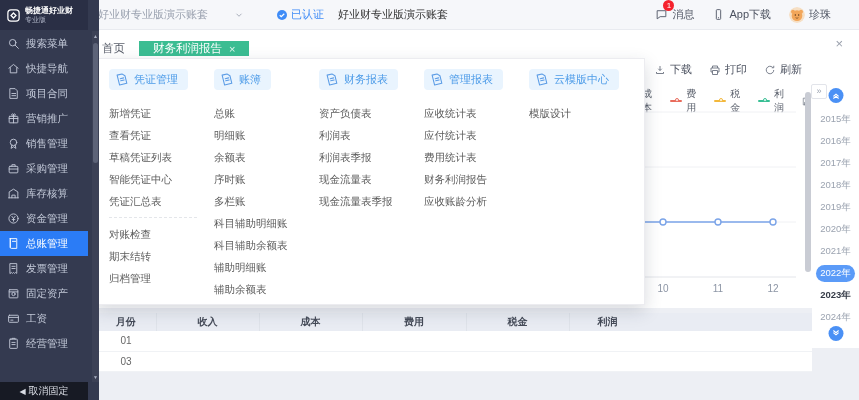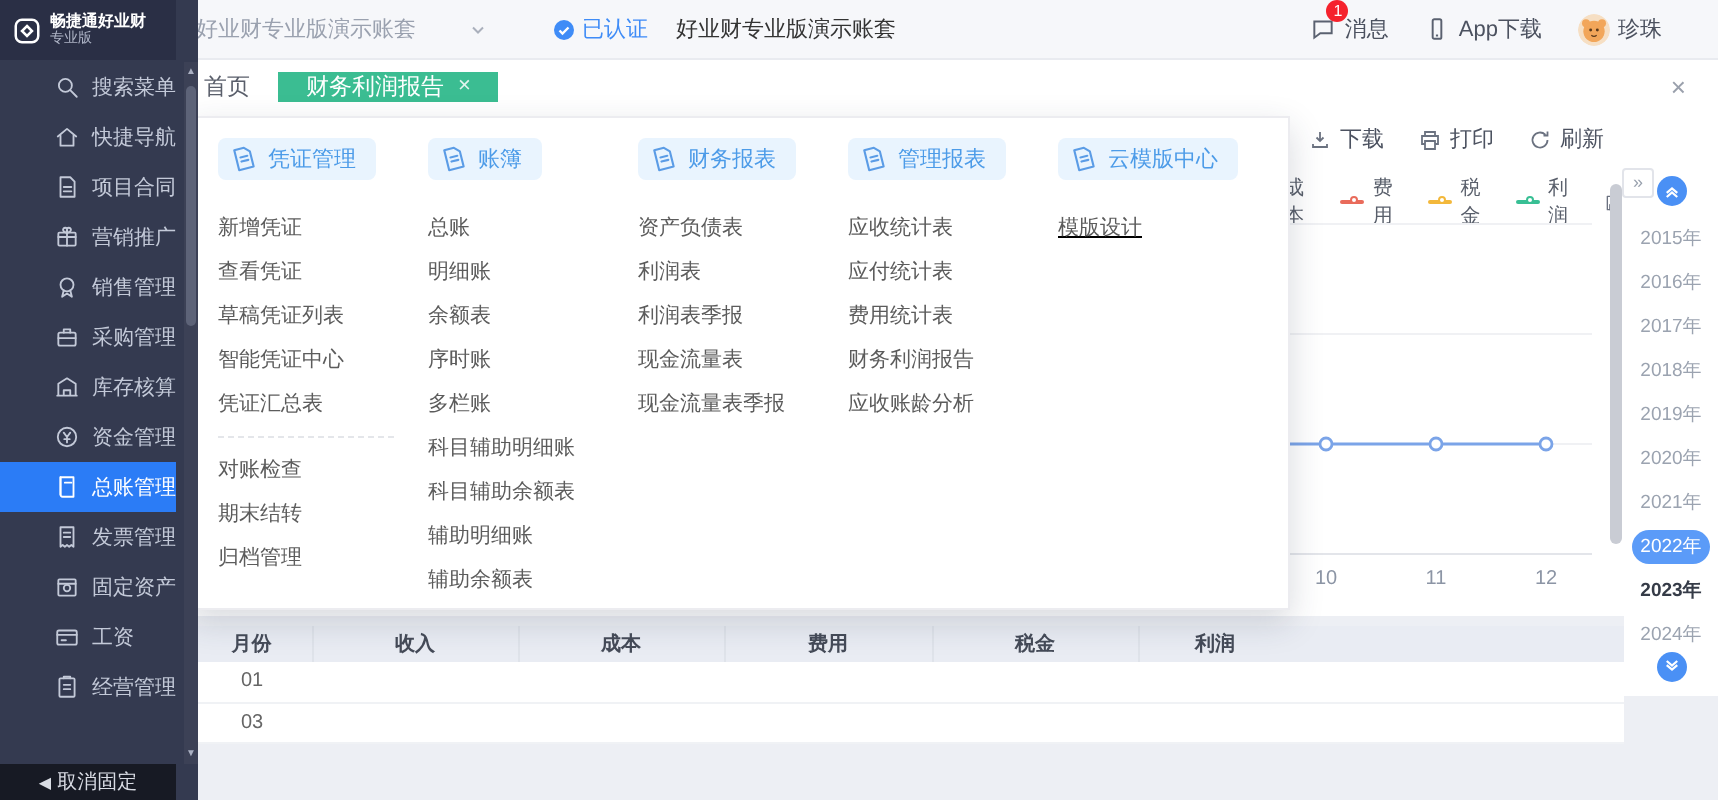--- a/index.html
+++ b/index.html
@@ -7,42 +7,42 @@
   body{font-family:"Liberation Sans","DejaVu Sans",sans-serif;}
   #app{position:relative;width:859px;height:400px;overflow:hidden;background:#edeff4;}
 
   
   #sidebar{position:absolute;left:0;top:0;width:99px;height:400px;background:#343a50;z-index:60;}
   #logo{position:absolute;left:0;top:0;width:88px;height:30px;background:#2a2f45;display:flex;align-items:center;padding:0 6px;gap:4px;}
   #logo .logo-txt{line-height:1.1;}
   #logo .l1{font-size:8px;color:#fff;font-weight:bold;white-space:nowrap;}
   #logo .l2{font-size:7px;color:#aeb4c6;}
   #side-nav{position:absolute;left:0;top:31px;width:88px;height:351px;overflow:hidden;}
-  .side-item{height:25px;display:flex;align-items:center;gap:6px;padding-left:27px;color:#c3c9d8;font-size:10.5px;cursor:pointer;white-space:nowrap;}
+  .side-item{height:25px;display:flex;align-items:center;gap:6px;padding-left:7px;color:#c3c9d8;font-size:10.5px;cursor:pointer;white-space:nowrap;}
   .side-item .icn{width:13px;height:13px;display:inline-flex;flex:none;}
   .side-item.active{background:#2b7cf6;color:#fff;}
   #side-scroll{position:absolute;right:0;top:31px;width:7px;height:351px;background:#3c4156;}
   #side-scroll .arr{position:absolute;left:0;width:7px;height:8px;color:#aab0c2;font-size:5px;line-height:8px;text-align:center;}
   #side-scroll .thumb{position:absolute;left:1px;top:12px;width:5px;height:120px;background:#5d6378;border-radius:3px;}
   #unpin-bar{position:absolute;left:0;top:382px;width:88px;height:18px;background:#171a24;color:#d9dce4;font-size:10px;display:flex;align-items:center;justify-content:center;gap:3px;cursor:pointer;}
 
   
   #topbar{position:absolute;left:88px;top:0;width:771px;height:30px;background:#f6f7fa;border-bottom:1px solid #e9ebf0;display:flex;align-items:center;font-size:11px;}
   #acct-selector{display:flex;align-items:center;gap:26px;color:#9aa1af;margin-left:10px;cursor:pointer;}
   #acct-selector .chv{width:10px;height:10px;color:#aab0bc;display:inline-flex;}
   #cert-badge{display:flex;align-items:center;gap:3px;color:#3f8cf7;margin-left:32px;cursor:default;}
   #acct-name{color:#333;margin-left:14px;}
   #topbar-right{margin-left:auto;display:flex;align-items:center;gap:18px;margin-right:28px;color:#4c5260;}
   .tb-item{display:flex;align-items:center;gap:4px;cursor:pointer;position:relative;}
   .tb-item .icn{width:13px;height:13px;display:inline-flex;color:#5a6170;}
   #msg-badge{position:absolute;left:8px;top:-7px;min-width:11px;height:11px;border-radius:6px;background:#f5222d;color:#fff;font-size:8px;line-height:11px;text-align:center;padding:0 2px;}
   #avatar{width:16px;height:16px;border-radius:50%;overflow:hidden;flex:none;}
 
   
-  #tabbar{position:absolute;left:88px;top:30px;width:771px;height:26px;background:#fff;display:flex;align-items:center;}
+  #tabbar{position:absolute;left:88px;top:30px;width:771px;height:26px;background:#fff;display:flex;align-items:flex-end;}
   .tab{display:flex;align-items:center;font-size:11.5px;color:#5a5f6b;padding:0 14px;cursor:pointer;gap:7px;}
   .tab.active{background:#3bbd92;color:#fff;}
   .tab .tab-x{font-size:11px;opacity:.85;}
   #tab-close-all{position:absolute;right:16px;top:0;height:26px;display:flex;align-items:center;color:#9aa0ac;font-size:13px;cursor:pointer;}
 
   
   #report-panel{position:absolute;left:96px;top:56px;width:716px;height:252px;background:#fff;z-index:5;}
   #report-toolbar{position:absolute;top:6px;right:10px;display:flex;align-items:center;gap:17px;font-size:11px;color:#3c4250;justify-content:center;}
   .tool-btn{display:flex;align-items:center;gap:4px;cursor:pointer;color:#4c5260;}
   .tool-btn .icn{width:12px;height:12px;display:inline-flex;color:#6b7280;}
@@ -545,21 +545,21 @@
             </svg>
           </span>
           <span>管理报表</span>
         </div><div class="menu-items">
           <div class="menu-item">应收统计表</div>
           <div class="menu-item">应付统计表</div>
           <div class="menu-item">费用统计表</div>
           <div class="menu-item">财务利润报告</div>
           <div class="menu-item">应收账龄分析</div>
         </div></div>
-      <div class="menu-col" style="left: 433px; text-decoration: underline;"><div class="menu-head">
+      <div class="menu-col" style="left: 433px;"><div class="menu-head">
           <span class="icn">
             <svg class="icn-svg" viewBox="0 0 24 24" fill="none" stroke="currentColor" stroke-width="1.5" stroke-linecap="round" stroke-linejoin="round">
               <g transform="rotate(-14 12 12)">
                 <path d="M7.5 4.5h7l3.5 3.5v11H7.5z"></path>
                 <path d="M10.5 10.5h5M10.5 13.5h5"></path>
               </g>
             </svg>
           </span>
           <span>云模版中心</span>
         </div><div class="menu-items">

